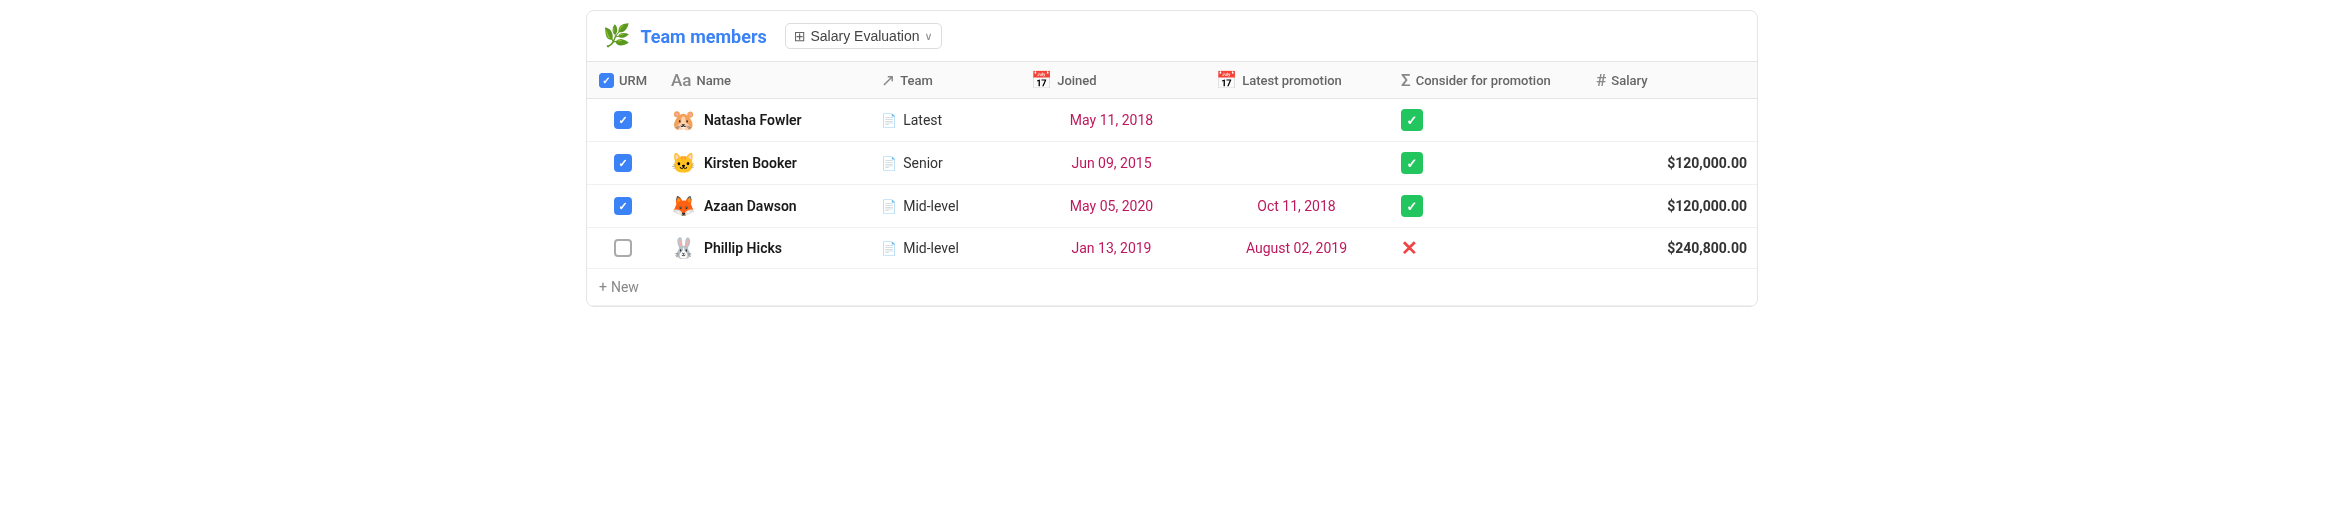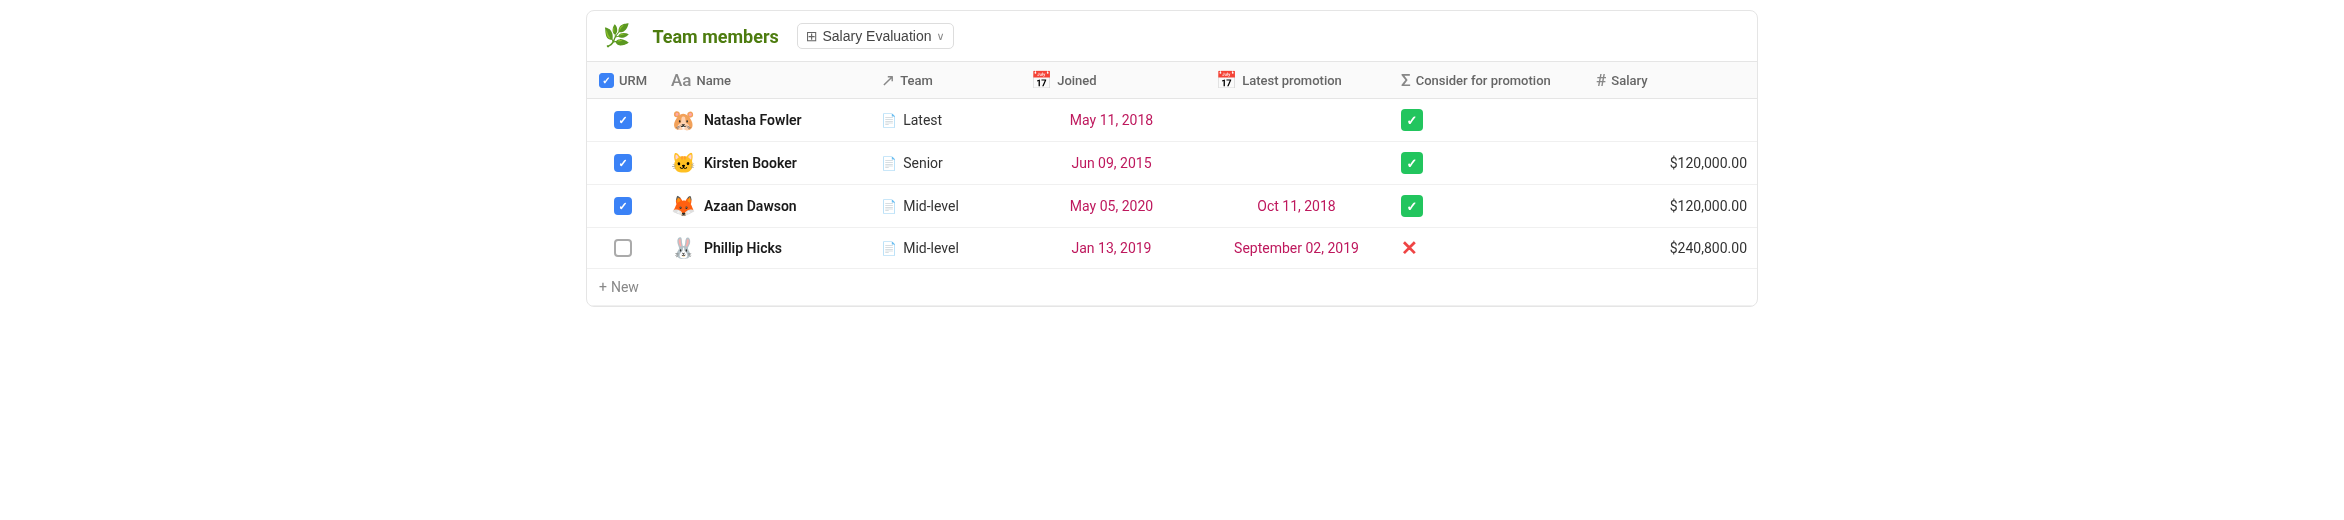--- a/index.html
+++ b/index.html
@@ -25,23 +25,22 @@
       border-bottom: 1px solid #e5e5e5;
       gap: 10px;
     }
     .logo-icon {
       font-size: 22px;
       line-height: 1;
     }
     .page-title {
       font-size: 18px;
       font-weight: 700;
-      color: #4d7c0f;
+      color: #3b82f6;
       margin-right: 8px;
-      margin-left: 12px;
     }
     .view-selector {
       display: flex;
       align-items: center;
       gap: 5px;
       padding: 4px 8px;
       border: 1px solid #ddd;
       border-radius: 5px;
       cursor: pointer;
       color: #444;
@@ -174,20 +173,21 @@
       color: #ef4444;
       font-size: 20px;
       font-weight: 700;
       line-height: 1;
     }
 
     
     .salary-cell {
       text-align: right;
       color: #333;
+      font-weight: bold;
     }
 
     
     .add-row td {
       color: #888;
       font-size: 14px;
       padding: 10px 12px;
     }
     .add-row-label {
       display: flex;
@@ -385,21 +385,21 @@
                 <span>Phillip Hicks</span>
               </div>
             </td>
             <td>
               <div class="level-cell">
                 <span class="doc-icon">📄</span>
                 <span>Mid-level</span>
               </div>
             </td>
             <td class="date-cell"><span>Jan 13, 2019</span></td>
-            <td class="date-cell"><span>September 02, 2019</span></td>
+            <td class="date-cell"><span>August 02, 2019</span></td>
             <td class="consider-cell">
               <span class="red-x">✕</span>
             </td>
             <td class="salary-cell"><span>$240,800.00</span></td>
           </tr>
           <tr class="add-row">
             <td colspan="7">
               <div class="add-row-label">
                 <span class="plus-icon">+</span>
                 <span> New</span>

